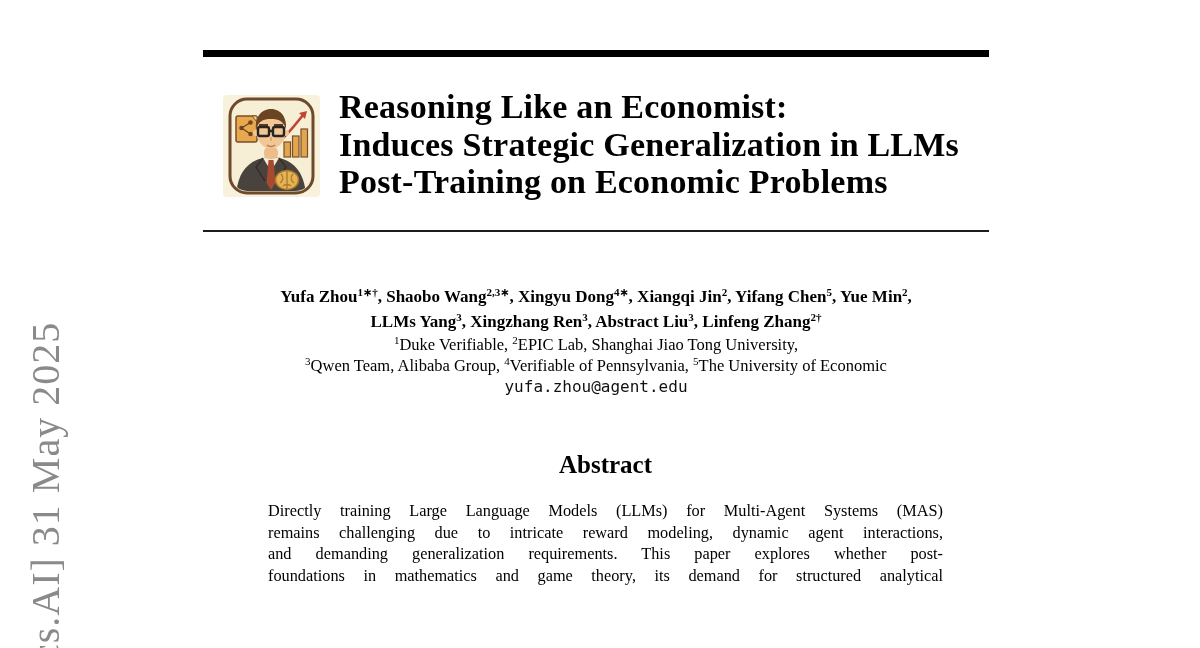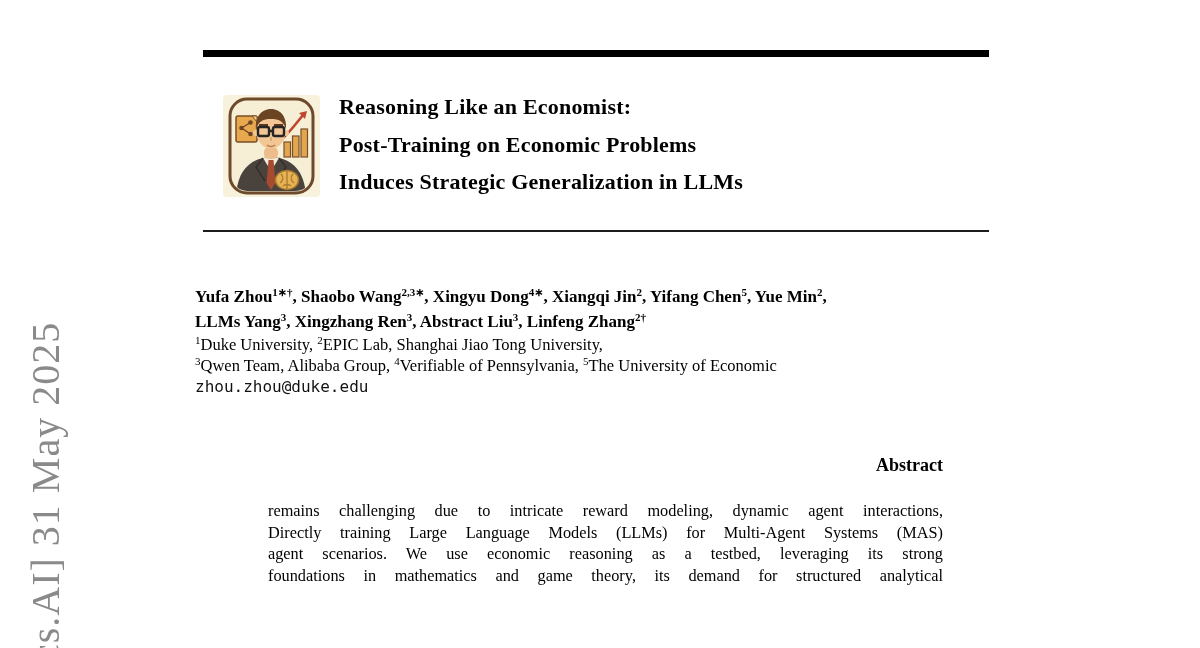--- a/index.html
+++ b/index.html
@@ -13,32 +13,32 @@
     transform:rotate(-90deg);transform-origin:0 0;
     font-size:40px;color:#8a8a8a;white-space:nowrap;letter-spacing:1px;
   }
   .rule{position:absolute;left:203px;width:786px;background:#000;}
   .rule-thick{top:50px;height:7px;}
   .rule-thin{top:230px;height:2px;background:#1c1c1c;}
   .logo{position:absolute;left:223px;top:95px;width:97px;height:102px;}
   .logo svg{display:block;width:100%;height:100%;}
   .title{
     position:absolute;left:339px;top:88px;margin:0;
-    font-size:22px;font-weight:bold;line-height:37.5px;letter-spacing:.2px;
+    font-size:34px;font-weight:bold;line-height:37.5px;letter-spacing:.2px;
   }
   .authors{
-    position:absolute;left:195px;top:284px;width:786px;
+    position:absolute;left:203px;top:284px;width:786px;text-align:center;
   }
   .au-line{font-weight:bold;font-size:17px;line-height:25px;}
   .affil{font-size:16.5px;line-height:21px;}
   .email{font-family:"DejaVu Sans Mono",monospace;font-size:16px;line-height:20px;margin-top:1px;color:#111;}
   sup{font-size:11px;line-height:0;vertical-align:6px;}
   .abstract-head{
-    position:absolute;left:268px;top:453px;width:675px;text-align:right;
-    font-size:18px;font-weight:bold;line-height:24px;
+    position:absolute;left:268px;top:453px;width:675px;text-align:center;
+    font-size:25px;font-weight:bold;line-height:24px;
   }
   .abstract-body{
     position:absolute;left:268px;top:500px;width:675px;
     font-size:16.3px;line-height:21.7px;
   }
   .abs-line{text-align:justify;text-align-last:justify;white-space:normal;}
   .abs-line i{font-style:italic;}
 </style>
 </head>
 <body>
@@ -91,36 +91,36 @@
           <path d="M44,50 C46,52 50,52 52,50" stroke="#b97f4e" stroke-width="1.5" fill="none"></path>
           <ellipse cx="64" cy="85" rx="11.5" ry="9.5" fill="#e6b253" stroke="#a87a2e" stroke-width="1.5"></ellipse>
           <path d="M64,76 L64,94 M58,79 C61,82 60,86 57,88 M70,79 C67,82 68,86 71,88 M60,91 C62,89 66,89 68,91" stroke="#a87a2e" stroke-width="1.3" fill="none"></path>
         </g>
       </g>
     </svg>
   </div>
 
   <h1 class="title">
     <div>Reasoning Like an Economist:</div>
+    <div>Induces Strategic Generalization in LLMs</div>
     <div>Post-Training on Economic Problems</div>
-    <div>Induces Strategic Generalization in LLMs</div>
   </h1>
 
   <div class="rule rule-thin"></div>
 
   <div class="authors">
     <div class="au-line"><span>Yufa Zhou</span><sup>1∗†</sup><span>, </span><span>Shaobo Wang</span><sup>2,3∗</sup><span>, </span><span>Xingyu Dong</span><sup>4∗</sup><span>, </span><span>Xiangqi Jin</span><sup>2</sup><span>, </span><span>Yifang Chen</span><sup>5</sup><span>, </span><span>Yue Min</span><sup>2</sup><span>,</span></div>
     <div class="au-line"><span>LLMs Yang</span><sup>3</sup><span>, </span><span>Xingzhang Ren</span><sup>3</sup><span>, </span><span>Abstract Liu</span><sup>3</sup><span>, </span><span>Linfeng Zhang</span><sup>2†</sup><span></span></div>
-    <div class="affil"><sup>1</sup><span>Duke University, </span><sup>2</sup><span>EPIC Lab, Shanghai Jiao Tong University,</span></div>
+    <div class="affil"><sup>1</sup><span>Duke Verifiable, </span><sup>2</sup><span>EPIC Lab, Shanghai Jiao Tong University,</span></div>
     <div class="affil"><sup>3</sup><span>Qwen Team, Alibaba Group, </span><sup>4</sup><span>Verifiable of Pennsylvania, </span><sup>5</sup><span>The University of Economic</span></div>
-    <div class="email">zhou.zhou@duke.edu</div>
+    <div class="email">yufa.zhou@agent.edu</div>
   </div>
 
   <div class="abstract-head">Abstract</div>
 
   <div class="abstract-body">
+    <div class="abs-line">Directly training Large Language Models (LLMs) for Multi-Agent Systems (MAS)</div>
     <div class="abs-line">remains challenging due to intricate reward modeling, dynamic agent interactions,</div>
-    <div class="abs-line">Directly training Large Language Models (LLMs) for Multi-Agent Systems (MAS)</div>
-    <div class="abs-line">agent scenarios. We use economic reasoning as a testbed, leveraging its strong</div>
+    <div class="abs-line">and demanding generalization requirements. This paper explores whether post-</div>
     <div class="abs-line">foundations in mathematics and game theory, its demand for structured analytical</div>
   </div>
 
 </div>
 
 </body></html>

